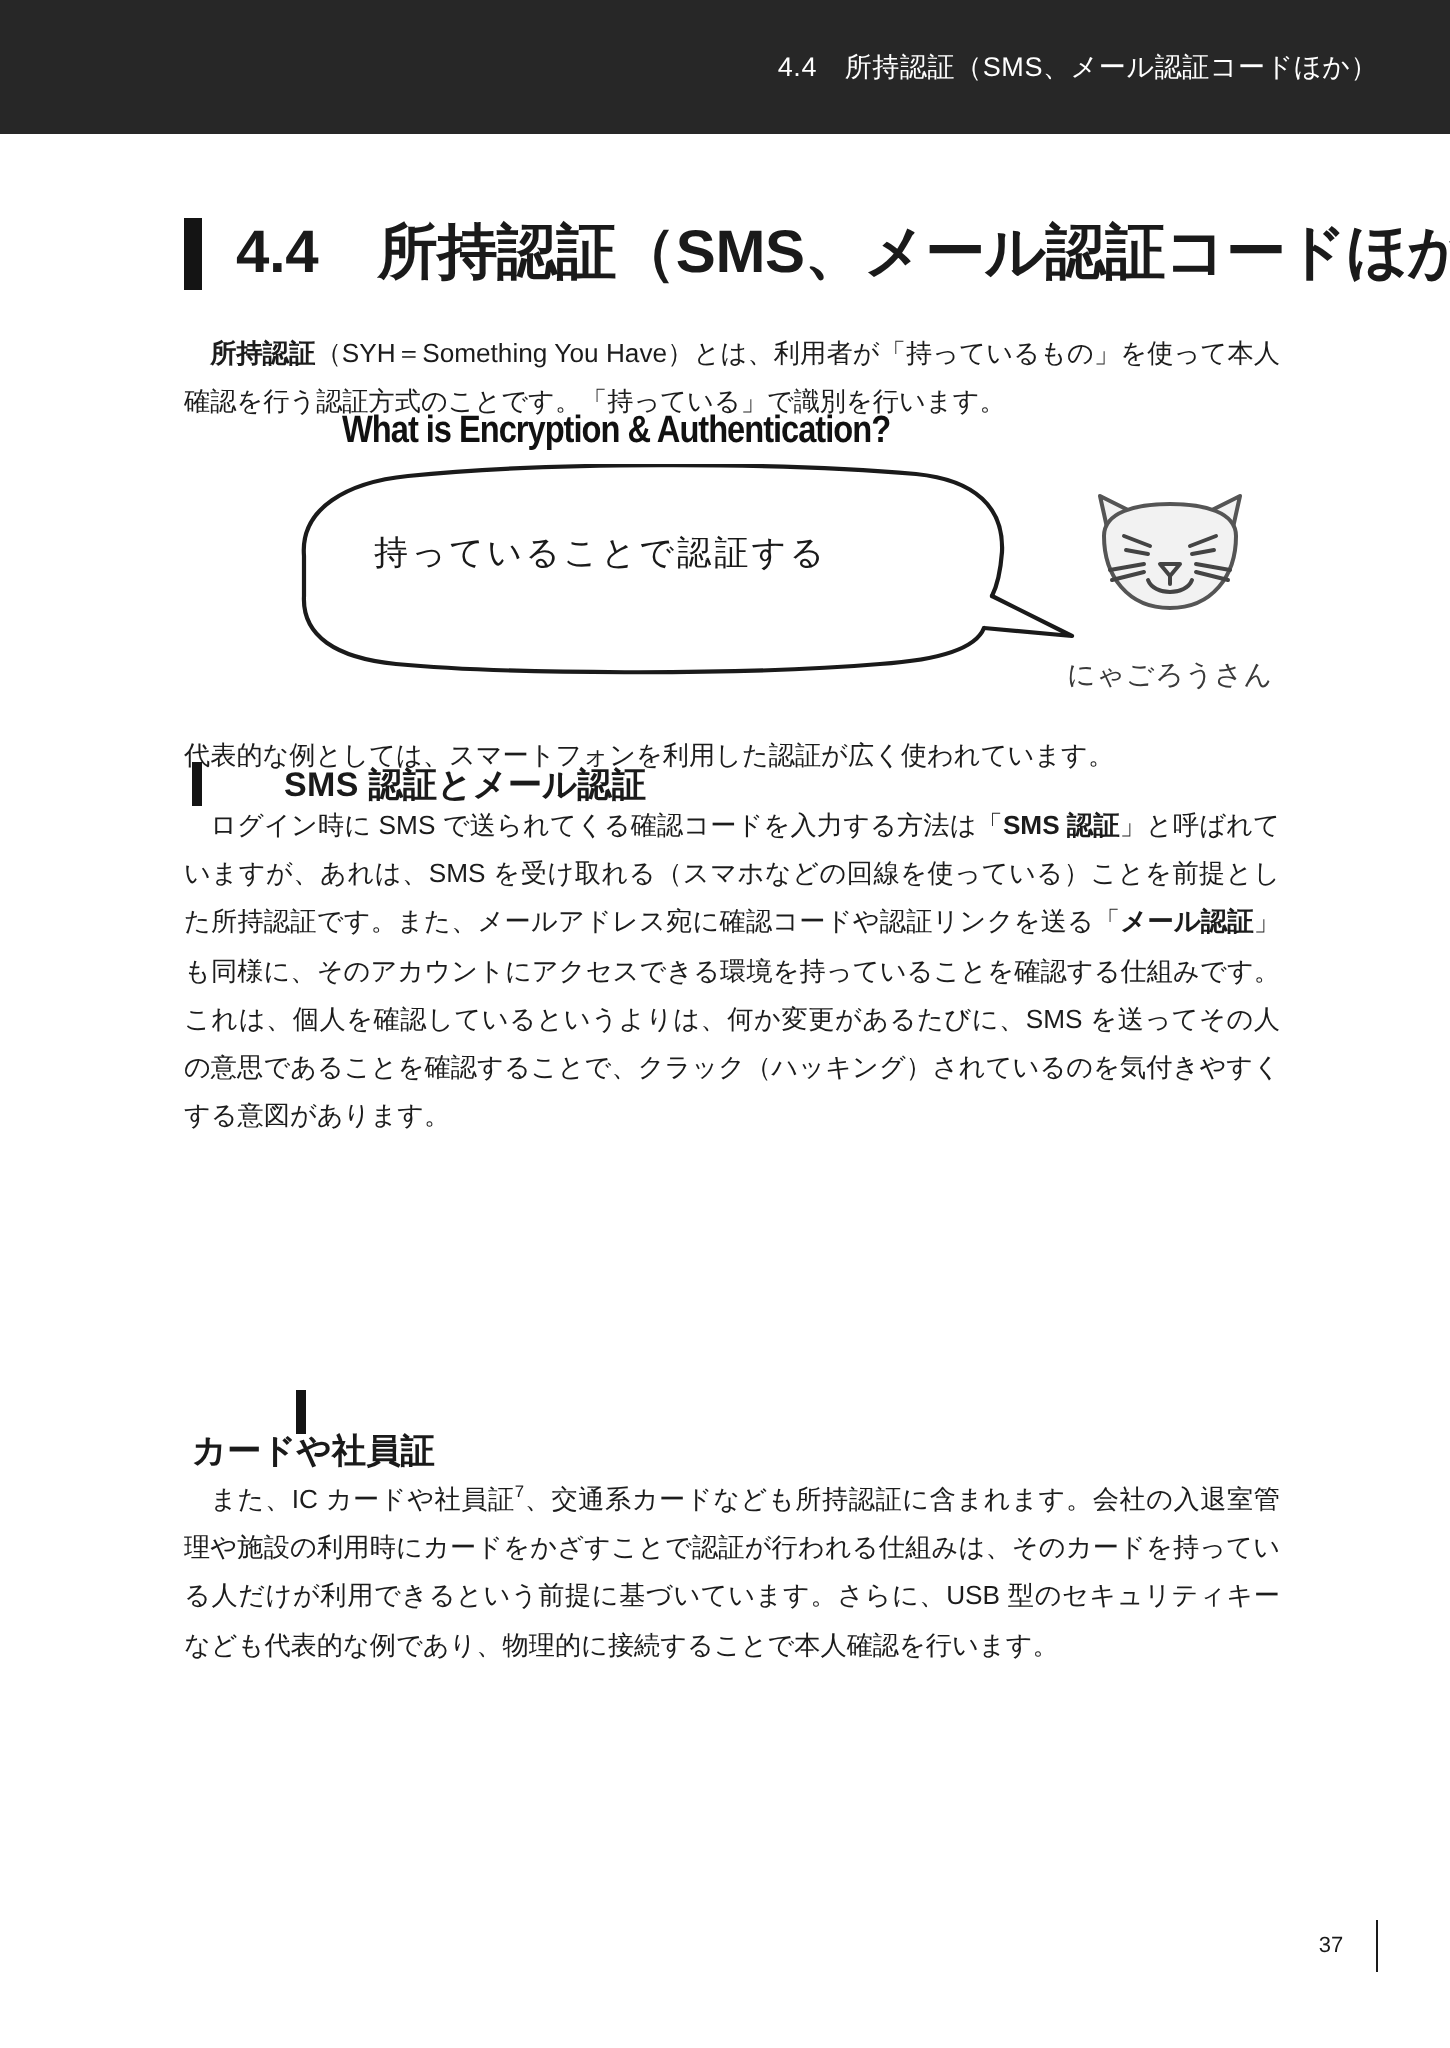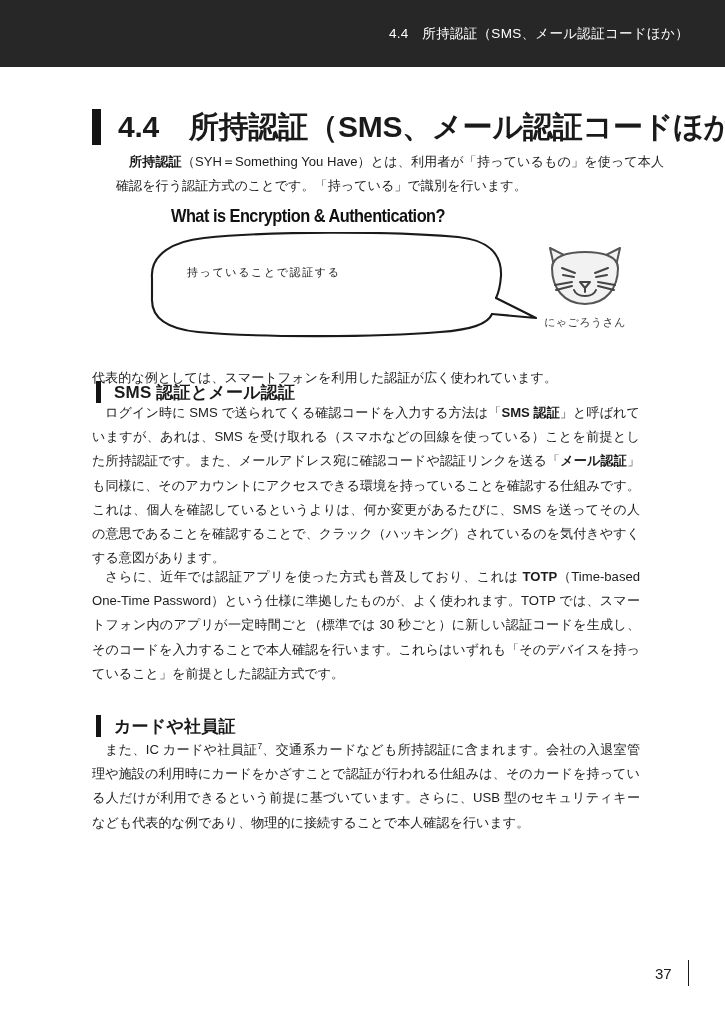--- a/index.html
+++ b/index.html
@@ -83,21 +83,21 @@
     color: #1c1c1c;
   }
   .para.indent { text-indent: 1em; }
   .para b { font-weight: bold; }
   .para sup {
     font-size: 8.4px;
     vertical-align: super;
     line-height: 0;
   }
 
-  #intro-para { top: 83px; margin-left: 24px; }
+  #intro-para { top: 98px; }
   #sms-lead-para { top: 299px; }
   #sms-body-para { top: 334px; }
   #totp-para { top: 498px; }
   #card-para1 { top: 659px; margin-top: 12px; }
   #card-para2 { top: 746px; }
 
   
   .illustration {
     position: absolute;
     top: 138px;
@@ -120,38 +120,38 @@
   }
   .bubble-svg {
     position: absolute;
     top: 27px;
     left: 0px;
   }
   .bubble-text {
     position: absolute;
     top: 60px;
     left: 47px;
-    font-size: 11px;
+    font-size: 17px;
     color: #1a1a1a;
     letter-spacing: 1.6px;
     font-family: "DejaVu Sans", sans-serif;
     white-space: nowrap;
   }
   .cat-wrap {
     position: absolute;
     top: 39px;
     left: 390px;
     width: 110px;
     text-align: center;
   }
   .cat-caption {
-    font-size: 11px;
+    font-size: 14px;
     color: #3a3a3a;
     letter-spacing: 0.4px;
-    margin-top: 1px;
+    margin-top: 14px;
     white-space: nowrap;
   }
 
   
   .section-heading {
     position: absolute;
     left: 96px;
     display: flex;
     align-items: center;
   }
@@ -162,34 +162,34 @@
     margin-right: 13px;
     flex: none;
   }
   .section-heading-text {
     font-size: 17px;
     font-weight: bold;
     letter-spacing: 0.2px;
     white-space: nowrap;
     line-height: 1;
   }
-  #heading-sms { top: 314px; }
-  #heading-card { top: 648px; }
+  #heading-sms { top: 314px; gap: 28px; }
+  #heading-card { top: 628px; flex-direction: column; }
 
   
   .footer {
     position: absolute;
     bottom: 38px;
     right: 36px;
     display: flex;
     align-items: center;
     height: 26px;
   }
   .page-number {
-    font-size: 15px;
+    font-size: 11px;
     color: #1a1a1a;
     margin-right: 16px;
   }
   .footer-rule {
     width: 1.4px;
     height: 26px;
     background: #1a1a1a;
   }
 </style>
 </head>
@@ -266,23 +266,20 @@
     <div class="section-rule"></div>
     <div class="section-heading-text">SMS 認証とメール認証</div>
   </div>
 
   <div class="para" id="sms-lead-para">代表的な例としては、スマートフォンを利用した認証が広く使われています。</div>
 
   <div class="para indent" id="sms-body-para">
     <span>ログイン時に SMS で送られてくる確認コードを入力する方法は「</span><b>SMS 認証</b><span>」と呼ばれていますが、あれは、SMS を受け取れる（スマホなどの回線を使っている）ことを前提とした所持認証です。また、メールアドレス宛に確認コードや認証リンクを送る「</span><b>メール認証</b><span>」も同様に、そのアカウントにアクセスできる環境を持っていることを確認する仕組みです。これは、個人を確認しているというよりは、何か変更があるたびに、SMS を送ってその人の意思であることを確認することで、クラック（ハッキング）されているのを気付きやすくする意図があります。</span>
   </div>
 
-  <div class="para indent" id="totp-para">
-    <span>さらに、近年では認証アプリを使った方式も普及しており、これは </span><b>TOTP</b><span>（Time-based One-Time Password）という仕様に準拠したものが、よく使われます。TOTP では、スマートフォン内のアプリが一定時間ごと（標準では 30 秒ごと）に新しい認証コードを生成し、そのコードを入力することで本人確認を行います。これらはいずれも「そのデバイスを持っていること」を前提とした認証方式です。</span>
-  </div>
 
   <div class="section-heading" id="heading-card">
     <div class="section-rule"></div>
     <div class="section-heading-text">カードや社員証</div>
   </div>
 
   <div class="para indent" id="card-para1">
     <span>また、IC カードや社員証</span><sup>7</sup><span>、交通系カードなども所持認証に含まれます。会社の入退室管理や施設の利用時にカードをかざすことで認証が行われる仕組みは、そのカードを持っている人だけが利用できるという前提に基づいています。さらに、USB 型のセキュリティキーなども代表的な例であり、物理的に接続することで本人確認を行います。</span>
   </div>
 

